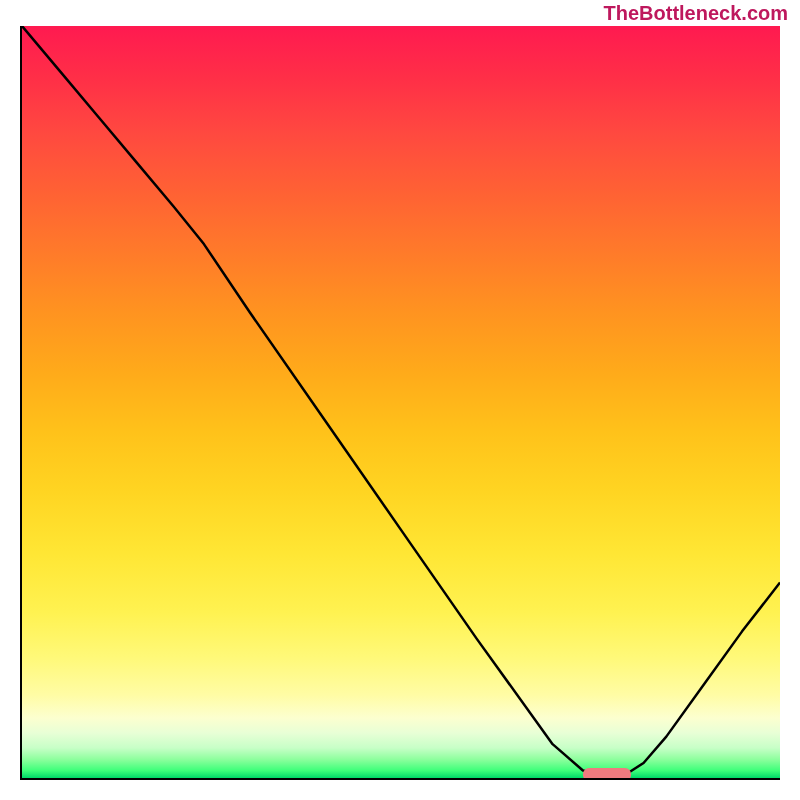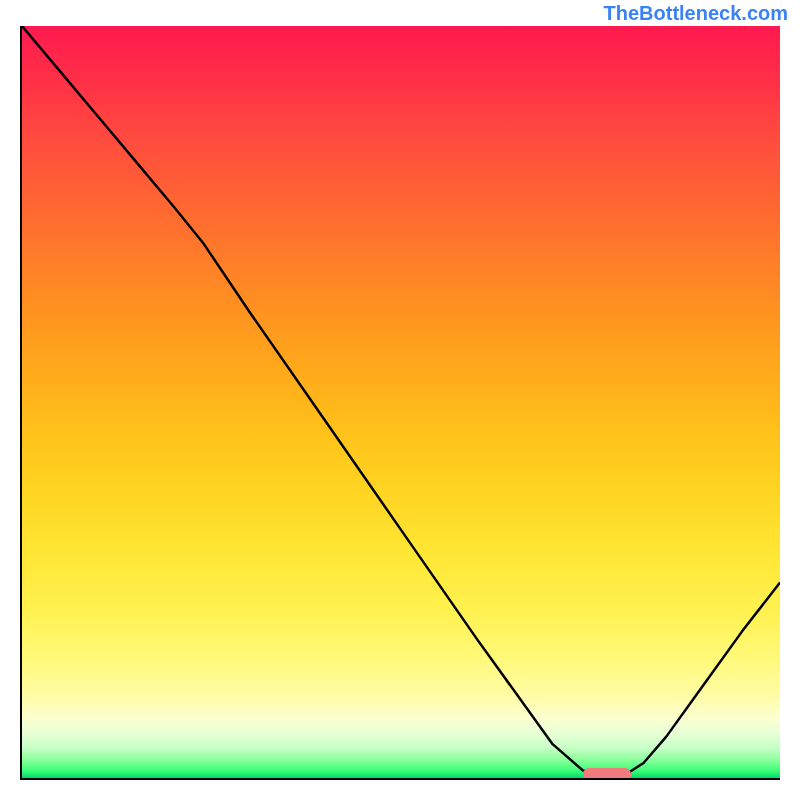--- a/index.html
+++ b/index.html
@@ -9,21 +9,21 @@
     background: #ffffff;
     position: relative;
     font-family: Arial, sans-serif;
   }
   .attribution {
     position: absolute;
     top: 2px;
     right: 12px;
     font-size: 20px;
     font-weight: bold;
-    color: #3b82f6;
+    color: #be185d;
     font-family: Arial, sans-serif;
   }
   .chart-area {
     position: absolute;
     left: 20px;
     top: 26px;
     width: 760px;
     height: 754px;
     border-left: 2.5px solid #000;
     border-bottom: 2.5px solid #000;

